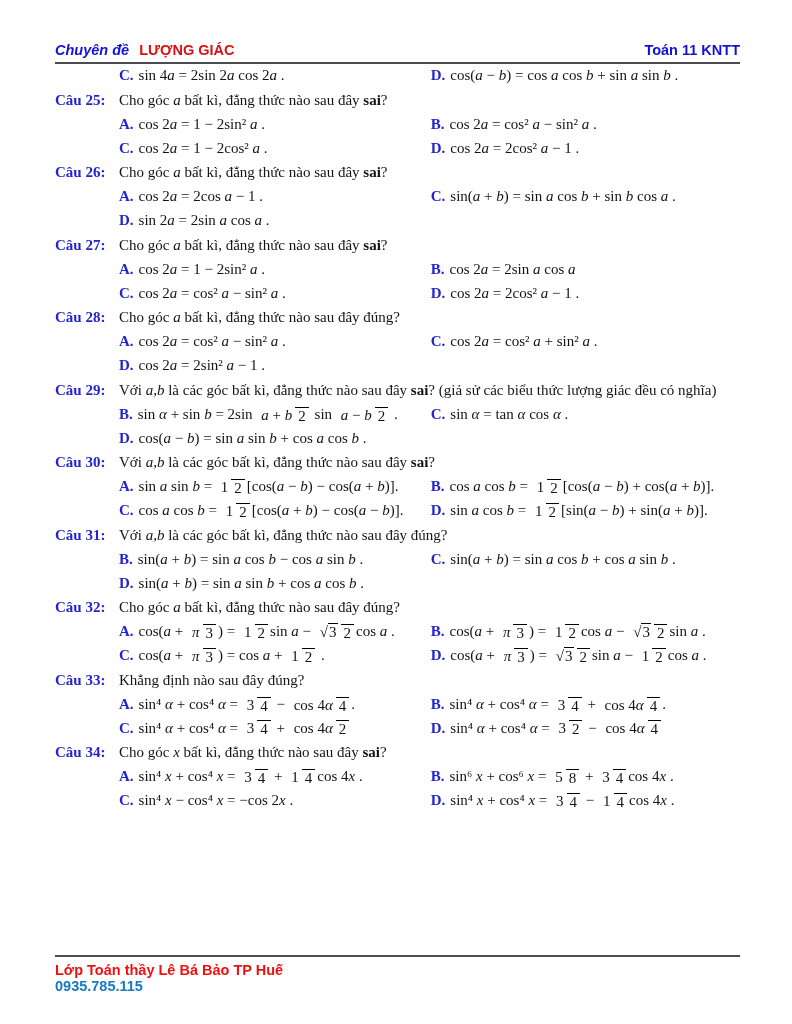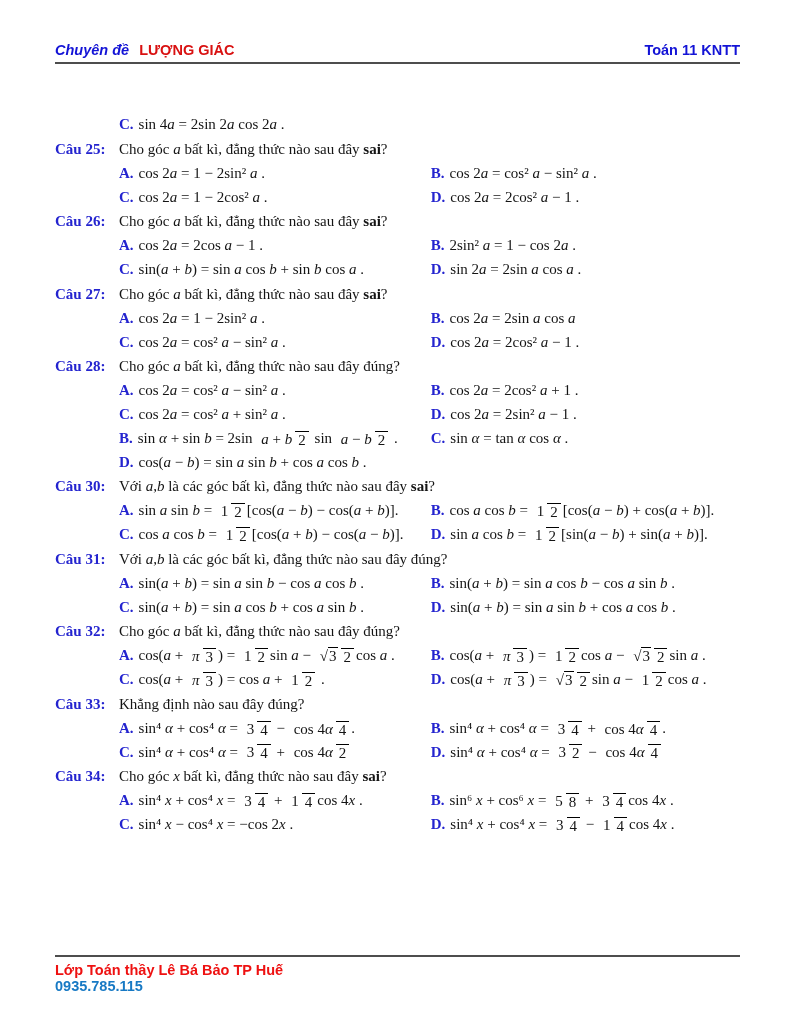--- a/index.html
+++ b/index.html
@@ -19,21 +19,21 @@
   .hdr{
     display:flex; justify-content:space-between; align-items:flex-end;
     font-family:"Liberation Sans",sans-serif; font-size:14.5px; font-weight:bold;
     padding-bottom:4px; border-bottom:2px solid var(--rule-gray);
   }
   .hdr-left{white-space:nowrap;}
   .topic-prefix{color:var(--header-blue); font-style:italic; margin-right:6px;}
   .topic-title{color:var(--title-red);}
   .course{color:var(--header-blue); white-space:nowrap;}
   
-  main{padding-top:9px;margin-top:40px;}
+  main{}
   .q-line{display:flex; padding:2px 0; line-height:1.4;}
   .q-num{flex:0 0 64px; color:var(--label-blue); font-weight:bold; white-space:nowrap;}
   .q-prompt{flex:1;}
   .options{margin-left:64px; display:grid; grid-template-columns:50.2% 49.8%;}
   .option{padding:1px 0; line-height:1.45;}
   .opt-label{color:var(--label-blue); font-weight:bold; margin-right:5px;}
   .opt-formula{white-space:normal;}
   
   .frac{
     display:inline-flex; flex-direction:row; text-align:center;
@@ -62,41 +62,41 @@
     <div class="hdr-left">
       <span class="topic-prefix">Chuyên đề</span>
       <span class="topic-title">LƯỢNG GIÁC</span>
     </div>
     <div class="course">Toán 11 KNTT</div>
   </header>
 
   <main>
       <div class="options">
         <div class="option"><span class="opt-label">C.</span><span class="opt-formula">sin 4<i>a</i> = 2sin 2<i>a</i> cos 2<i>a</i> .</span></div>
+        <div class="option"><span class="opt-label">D.</span><span class="opt-formula">cos(<i>a</i> − <i>b</i>) = cos <i>a</i> cos <i>b</i> + sin <i>a</i> sin <i>b</i> .</span></div>
       </div>
       <div class="question">
         <div class="q-line">
           <span class="q-num">Câu 25:</span>
           <span class="q-prompt">Cho góc <i>a</i> bất kì, đẳng thức nào sau đây <b>sai</b>?</span>
         </div>
         <div class="options">
           <div class="option"><span class="opt-label">A.</span><span class="opt-formula">cos 2<i>a</i> = 1 − 2sin² <i>a</i> .</span></div>
           <div class="option"><span class="opt-label">B.</span><span class="opt-formula">cos 2<i>a</i> = cos² <i>a</i> − sin² <i>a</i> .</span></div>
           <div class="option"><span class="opt-label">C.</span><span class="opt-formula">cos 2<i>a</i> = 1 − 2cos² <i>a</i> .</span></div>
           <div class="option"><span class="opt-label">D.</span><span class="opt-formula">cos 2<i>a</i> = 2cos² <i>a</i> − 1 .</span></div>
         </div>
       </div>
       <div class="question">
         <div class="q-line">
           <span class="q-num">Câu 26:</span>
           <span class="q-prompt">Cho góc <i>a</i> bất kì, đẳng thức nào sau đây <b>sai</b>?</span>
         </div>
         <div class="options">
           <div class="option"><span class="opt-label">A.</span><span class="opt-formula">cos 2<i>a</i> = 2cos <i>a</i> − 1 .</span></div>
-          <div class="option"><span class="opt-label">B.</span><span class="opt-formula">2sin² <i>a</i> = 1 − cos 2<i>a</i> .</span></div>
           <div class="option"><span class="opt-label">C.</span><span class="opt-formula">sin(<i>a</i> + <i>b</i>) = sin <i>a</i> cos <i>b</i> + sin <i>b</i> cos <i>a</i> .</span></div>
           <div class="option"><span class="opt-label">D.</span><span class="opt-formula">sin 2<i>a</i> = 2sin <i>a</i> cos <i>a</i> .</span></div>
         </div>
       </div>
       <div class="question">
         <div class="q-line">
           <span class="q-num">Câu 27:</span>
           <span class="q-prompt">Cho góc <i>a</i> bất kì, đẳng thức nào sau đây <b>sai</b>?</span>
         </div>
         <div class="options">
@@ -106,26 +106,29 @@
           <div class="option"><span class="opt-label">D.</span><span class="opt-formula">cos 2<i>a</i> = 2cos² <i>a</i> − 1 .</span></div>
         </div>
       </div>
       <div class="question">
         <div class="q-line">
           <span class="q-num">Câu 28:</span>
           <span class="q-prompt">Cho góc <i>a</i> bất kì, đẳng thức nào sau đây đúng?</span>
         </div>
         <div class="options">
           <div class="option"><span class="opt-label">A.</span><span class="opt-formula">cos 2<i>a</i> = cos² <i>a</i> − sin² <i>a</i> .</span></div>
-          <div class="option"><span class="opt-label">B.</span><span class="opt-formula">cos 2<i>a</i> = 2cos² <i>a</i> + 1 .</span></div>
           <div class="option"><span class="opt-label">C.</span><span class="opt-formula">cos 2<i>a</i> = cos² <i>a</i> + sin² <i>a</i> .</span></div>
           <div class="option"><span class="opt-label">D.</span><span class="opt-formula">cos 2<i>a</i> = 2sin² <i>a</i> − 1 .</span></div>
         </div>
       </div>
       <div class="question">
+        <div class="q-line">
+          <span class="q-num">Câu 29:</span>
+          <span class="q-prompt">Với <i>a</i>,<i>b</i> là các góc bất kì, đẳng thức nào sau đây <b>sai</b>? (giả sử các biểu thức lượng giác đều có nghĩa)</span>
+        </div>
         <div class="options">
           <div class="option"><span class="opt-label">B.</span><span class="opt-formula">sin <i>α</i> + sin <i>b</i> = 2sin <span class="frac">
                 <span class="num"><i>a</i> + <i>b</i></span>
                 <span class="den">2</span>
               </span> sin <span class="frac">
                 <span class="num"><i>a</i> − <i>b</i></span>
                 <span class="den">2</span>
               </span> .</span></div>
           <div class="option"><span class="opt-label">C.</span><span class="opt-formula">sin <i>α</i> = tan <i>α</i> cos <i>α</i> .</span></div>
           <div class="option"><span class="opt-label">D.</span><span class="opt-formula">cos(<i>a</i> − <i>b</i>) = sin <i>a</i> sin <i>b</i> + cos <i>a</i> cos <i>b</i> .</span></div>
@@ -154,21 +157,20 @@
                 <span class="den">2</span>
               </span>[sin(<i>a</i> − <i>b</i>) + sin(<i>a</i> + <i>b</i>)].</span></div>
         </div>
       </div>
       <div class="question">
         <div class="q-line">
           <span class="q-num">Câu 31:</span>
           <span class="q-prompt">Với <i>a</i>,<i>b</i> là các góc bất kì, đẳng thức nào sau đây đúng?</span>
         </div>
         <div class="options">
-          <div class="option"><span class="opt-label">A.</span><span class="opt-formula">sin(<i>a</i> + <i>b</i>) = sin <i>a</i> sin <i>b</i> − cos <i>a</i> cos <i>b</i> .</span></div>
           <div class="option"><span class="opt-label">B.</span><span class="opt-formula">sin(<i>a</i> + <i>b</i>) = sin <i>a</i> cos <i>b</i> − cos <i>a</i> sin <i>b</i> .</span></div>
           <div class="option"><span class="opt-label">C.</span><span class="opt-formula">sin(<i>a</i> + <i>b</i>) = sin <i>a</i> cos <i>b</i> + cos <i>a</i> sin <i>b</i> .</span></div>
           <div class="option"><span class="opt-label">D.</span><span class="opt-formula">sin(<i>a</i> + <i>b</i>) = sin <i>a</i> sin <i>b</i> + cos <i>a</i> cos <i>b</i> .</span></div>
         </div>
       </div>
       <div class="question">
         <div class="q-line">
           <span class="q-num">Câu 32:</span>
           <span class="q-prompt">Cho góc <i>a</i> bất kì, đẳng thức nào sau đây đúng?</span>
         </div>

